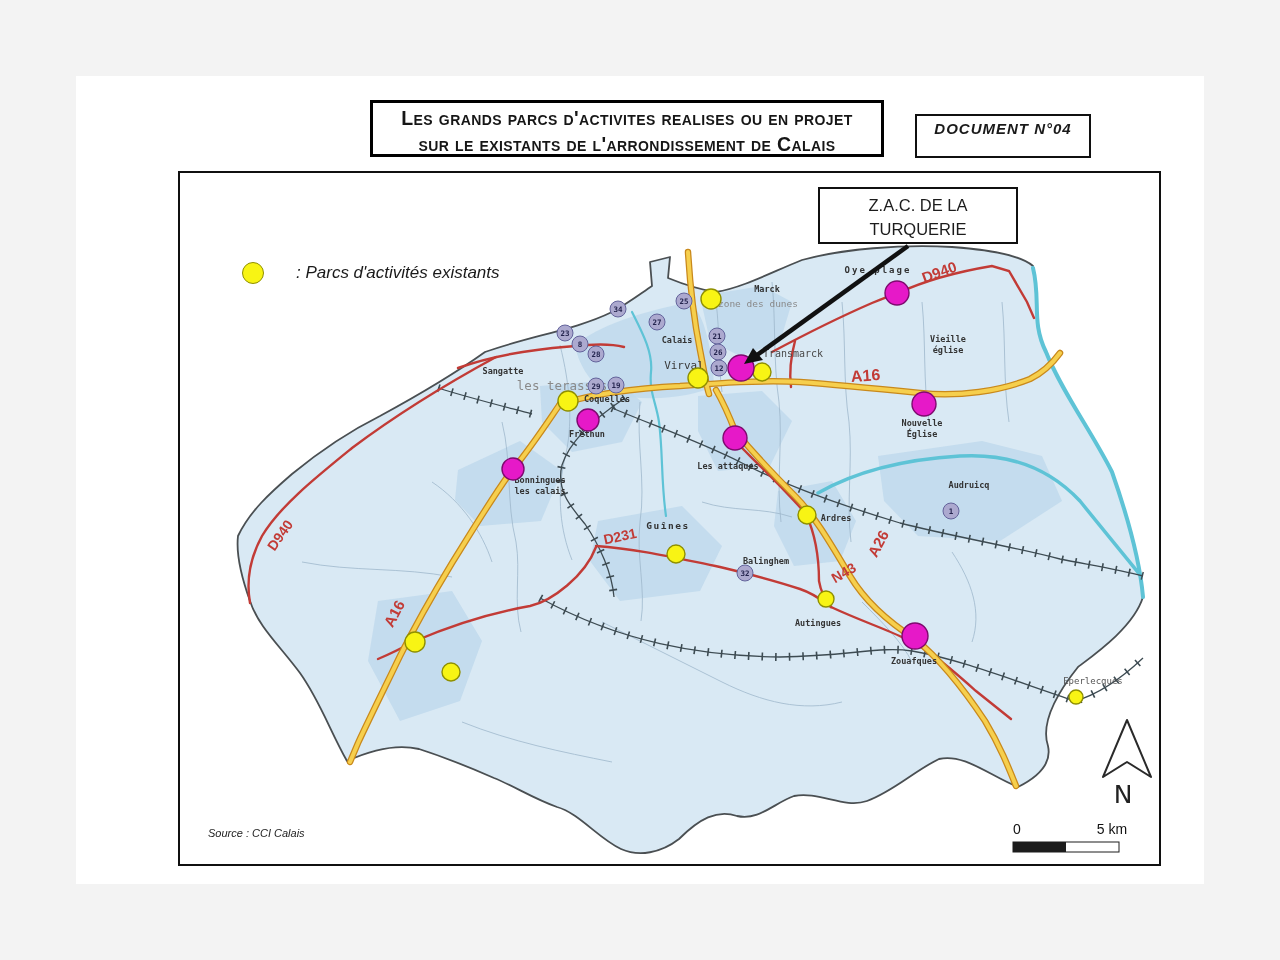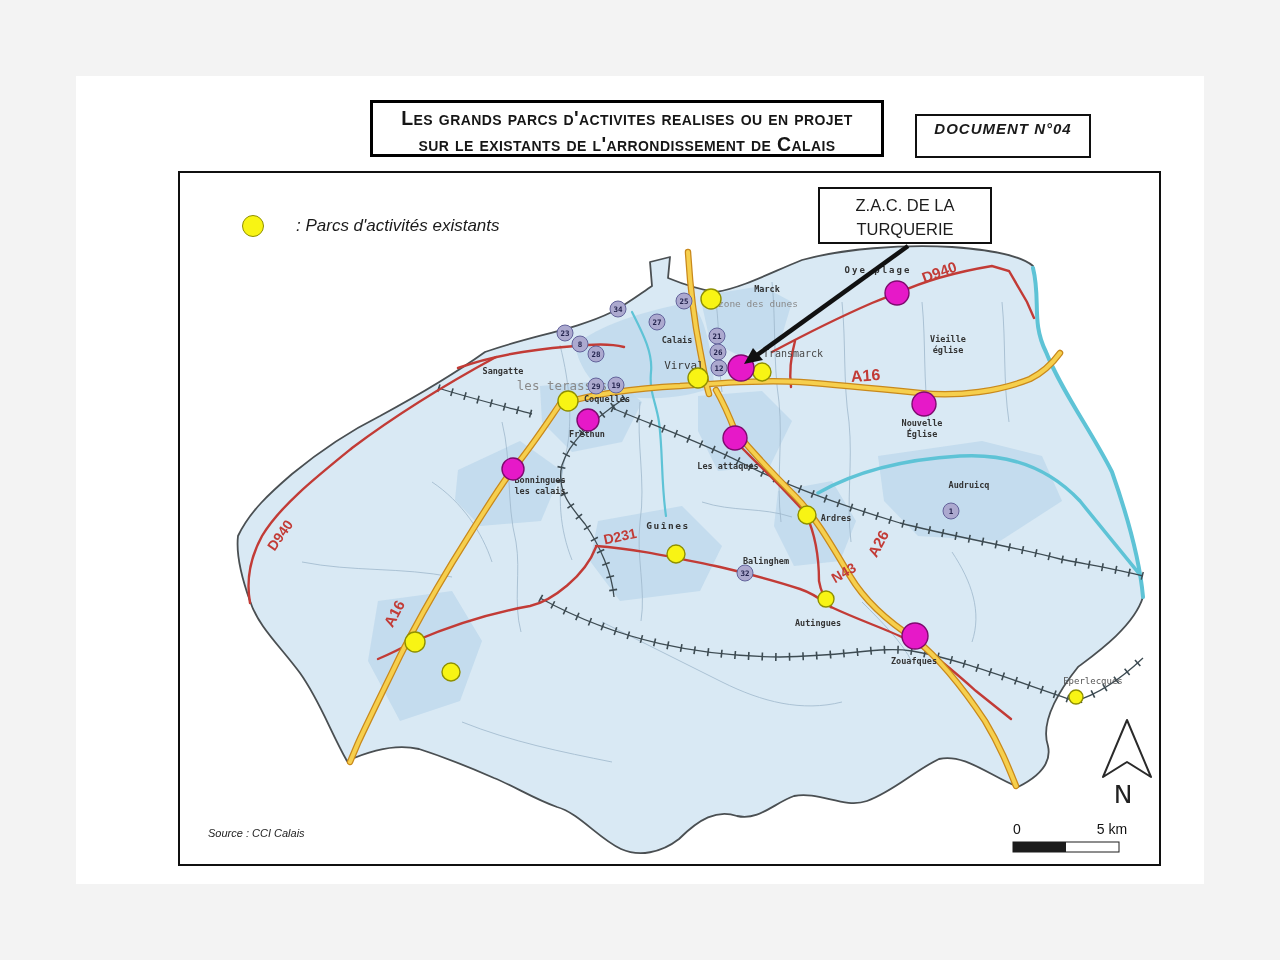--- a/index.html
+++ b/index.html
@@ -21,27 +21,27 @@
     border:2px solid #101010;background:#fff;text-align:center;
     font-style:italic;font-weight:bold;font-size:15px;line-height:25px;
     color:#1a1a1a;letter-spacing:1px;box-sizing:border-box;
   }
   .map-frame{
     position:absolute;left:178px;top:171px;width:983px;height:695px;
     border:2px solid #101010;background:#fff;box-sizing:border-box;
   }
   .map-frame svg{position:absolute;left:0;top:0;}
   .legend{position:absolute;left:62px;top:42px;z-index:5;}
-  .legend-row{display:flex;align-items:center;margin-bottom:27px;}
+  .legend-row{display:flex;align-items:center;margin-bottom:27px;margin-top:47px;}
   .legend-dot{width:22px;height:22px;border-radius:50%;box-sizing:border-box;flex:0 0 auto;}
   .legend-dot.existing{background:#f8f414;border:1.5px solid #8f8f00;}
   .legend-dot.projected{background:#e619c8;border:1.5px solid #7d0a6e;}
   .legend-label{margin-left:32px;font-style:italic;font-size:17px;color:#1a1a1a;}
   .callout{
-    position:absolute;left:638px;top:14px;width:174px;height:57px;z-index:6;
+    position:absolute;left:638px;top:14px;width:200px;height:57px;z-index:6;
     border:2px solid #101010;background:#fff;text-align:center;
     font-size:16.5px;line-height:24px;color:#1c1c1c;padding-top:4px;box-sizing:border-box;
   }
   .source-note{position:absolute;left:28px;top:654px;font-style:italic;font-size:11px;color:#222;z-index:5;}
 </style>
 </head>
 <body>
 
 <div class="page"></div>
 

